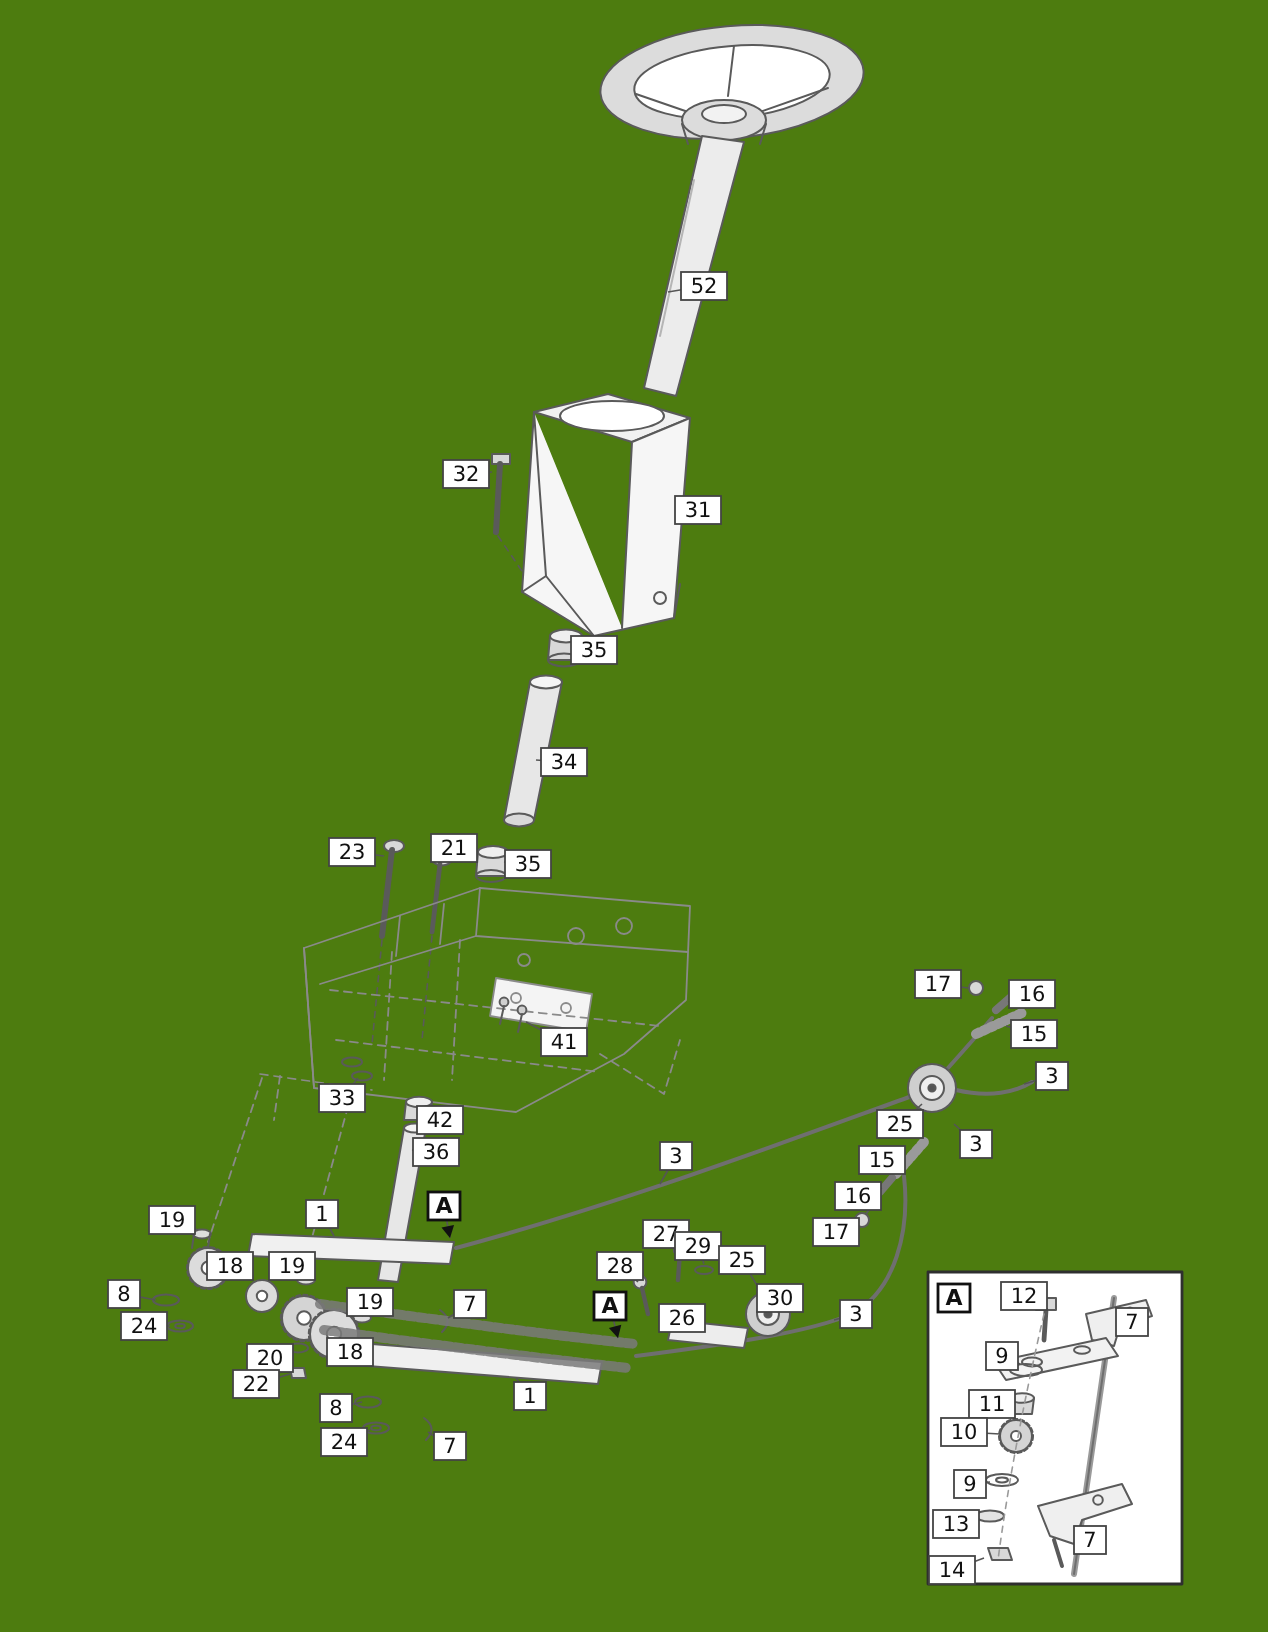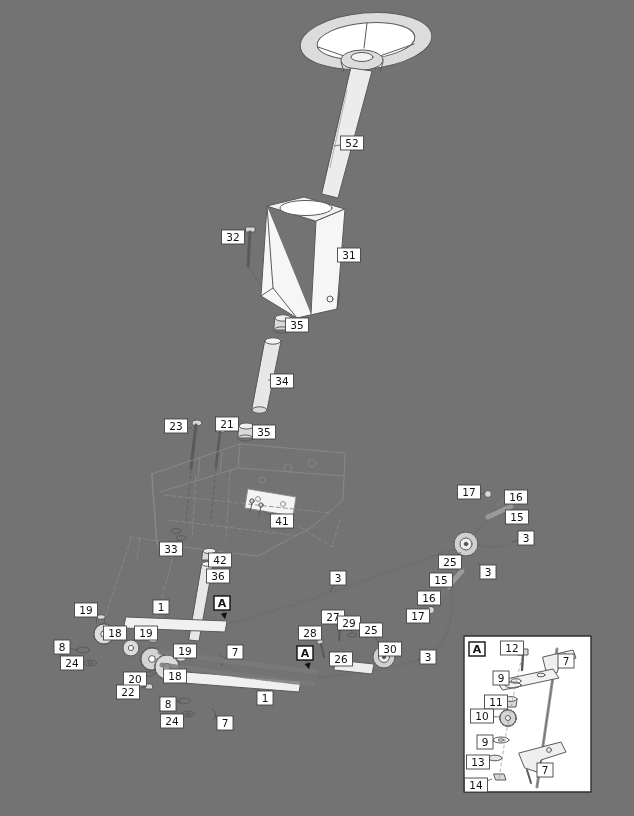--- a/index.html
+++ b/index.html
@@ -1,16 +1,16 @@
 <!DOCTYPE html>
 <html><head>
 <meta charset="utf-8">
 <style>
   html,body{margin:0;padding:0;background:#ffffff;}
-  .page{position:relative;width:634px;height:816px;background:#737373;overflow:hidden;
+  .page{position:relative;width:634px;height:816px;background:#4d7c0f;overflow:hidden;
         font-family:"DejaVu Sans", sans-serif;}
   svg{display:block;}
   text{font-family:"DejaVu Sans", sans-serif;}
 </style>
 </head>
 <body>
 
 <div class="page">
 <svg id="diagram" width="634" height="816" viewBox="0 0 634 816">
   <g stroke="#5a5a5a" stroke-width="1" fill="none" stroke-linejoin="round" stroke-linecap="round">

